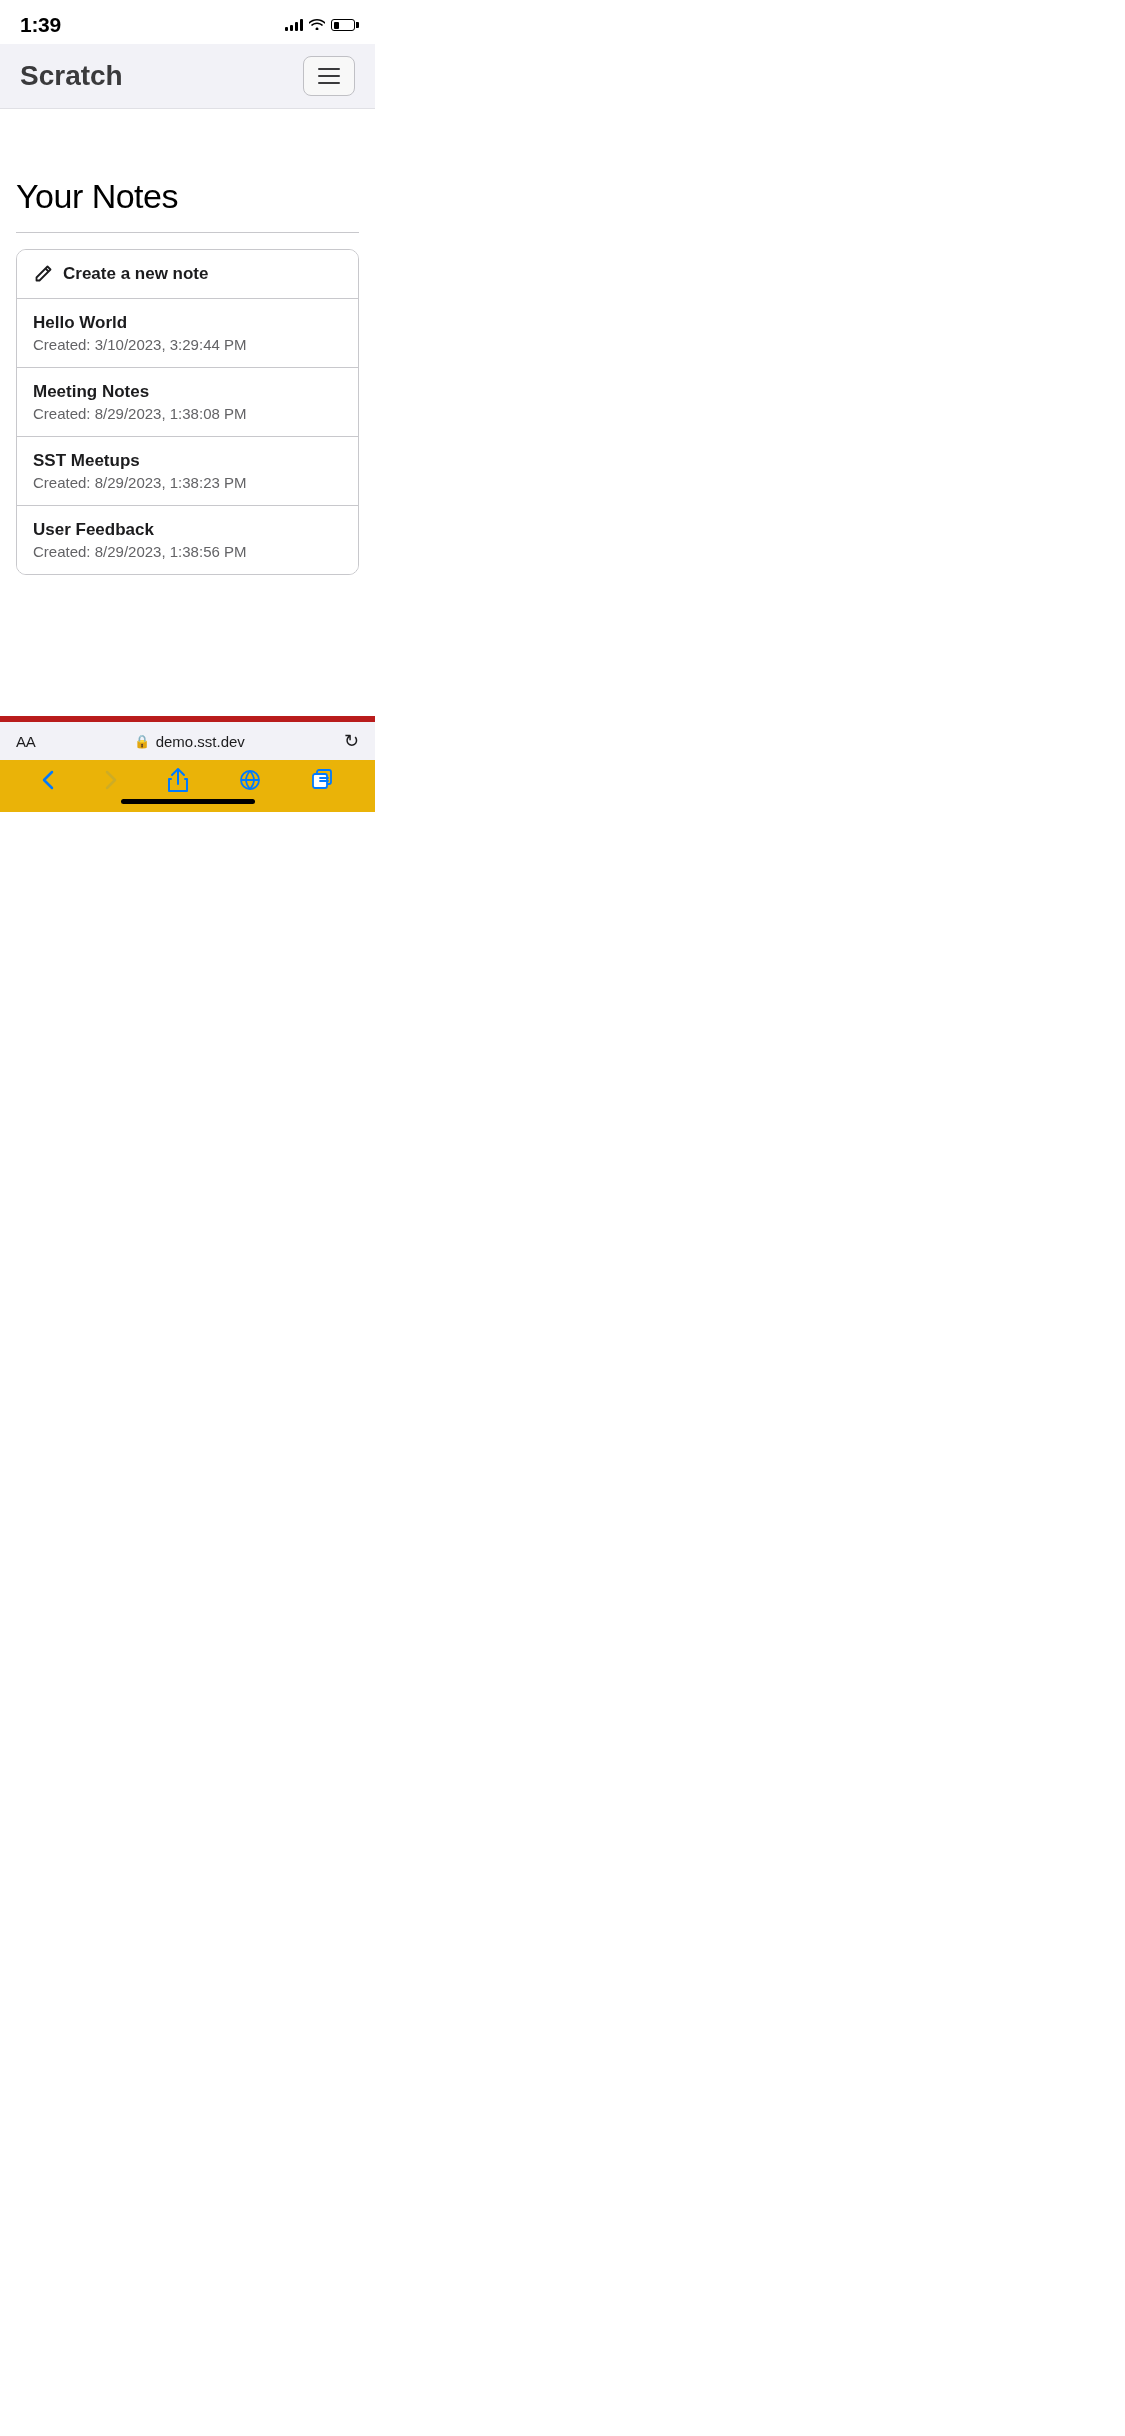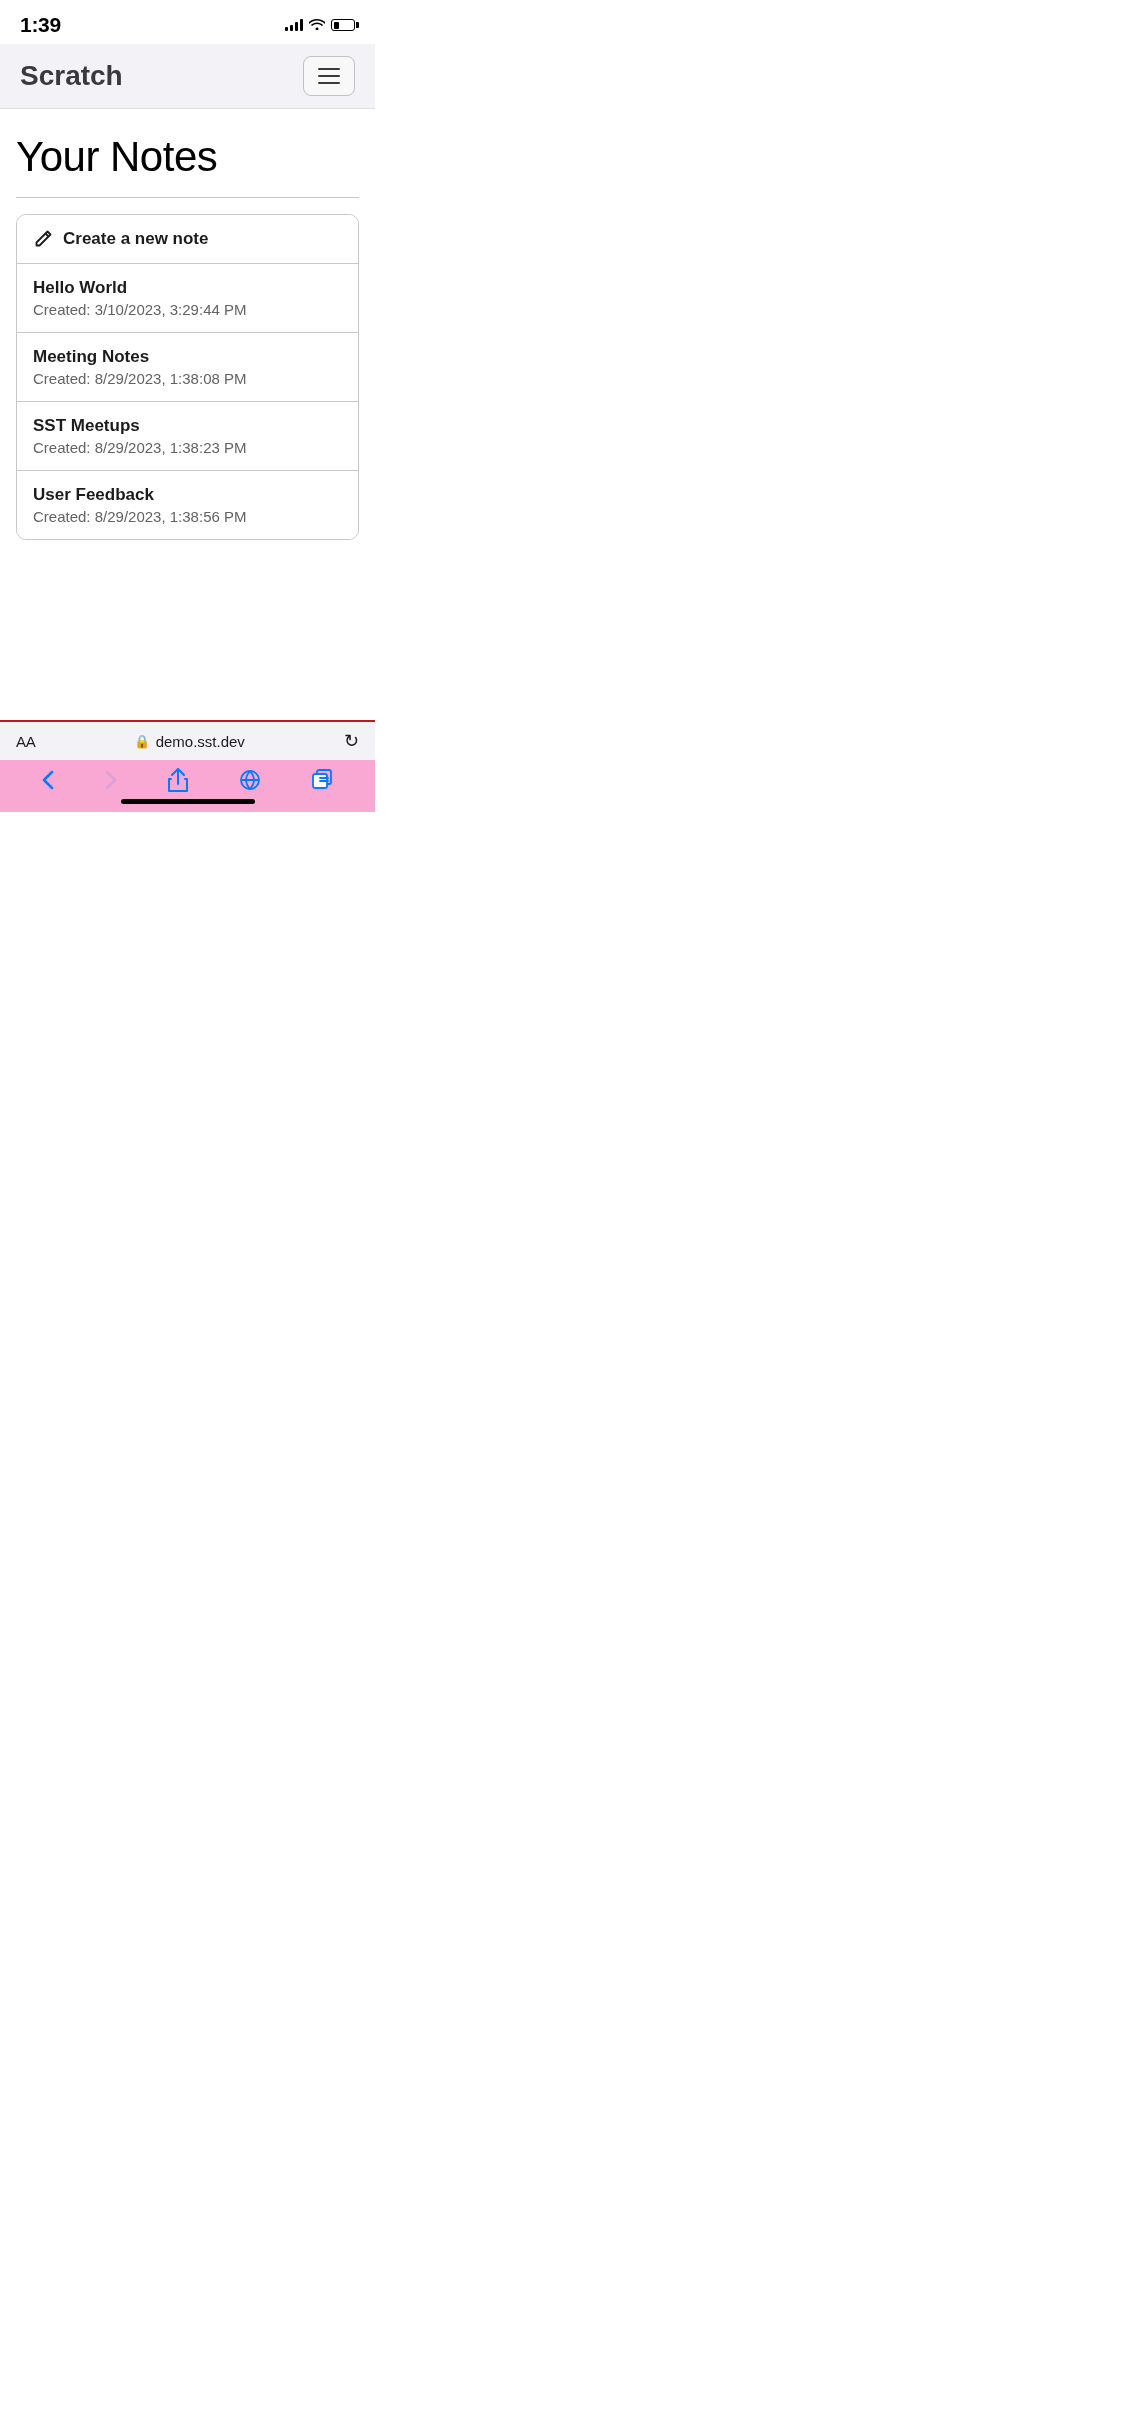--- a/index.html
+++ b/index.html
@@ -122,25 +122,26 @@
       border-radius: 1px;
     }
 
     
     .page-content {
       background: #ffffff;
       padding: 24px 16px 0 16px;
     }
 
     .page-heading {
-      font-size: 42px;
+      font-size: 34px;
       font-weight: 400;
       color: #000000;
       margin-bottom: 16px;
       letter-spacing: -0.5px;
+      margin-top: 44px;
     }
 
     .divider {
       height: 1px;
       background: #c8c8cc;
       margin-bottom: 16px;
     }
 
     
     .notes-list {
@@ -195,22 +196,22 @@
       font-size: 15px;
       color: #636366;
     }
 
     
     .browser-bar {
       position: absolute;
       bottom: 0;
       left: 0;
       right: 0;
-      background: #f9a8d4;
-      border-top: 2px solid #b91c1c;
+      background: #eab308;
+      border-top: 6px solid #b91c1c;
       text-align: right;
     }
 
     .url-bar {
       display: flex;
       align-items: center;
       justify-content: space-between;
       padding: 8px 16px;
       background: #f2f2f7;
     }

